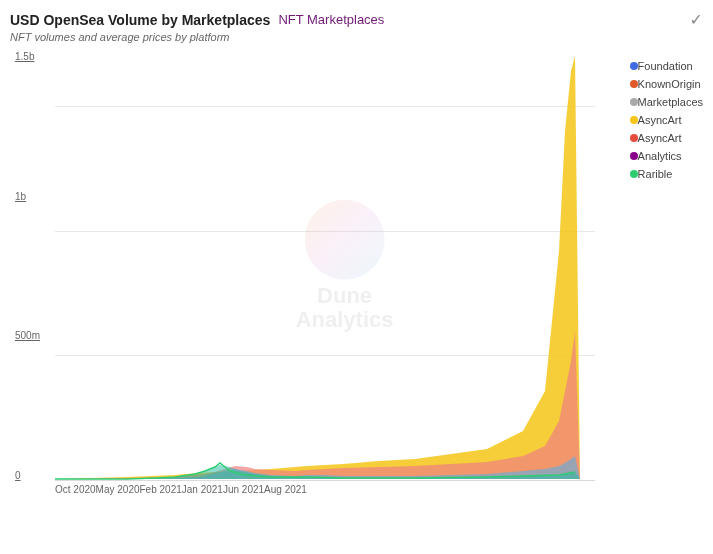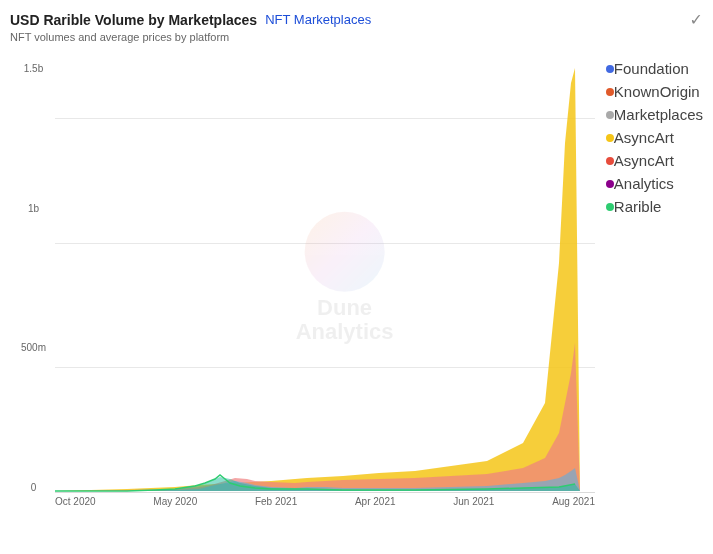--- a/index.html
+++ b/index.html
@@ -23,47 +23,49 @@
       gap: 8px;
       margin-bottom: 2px;
     }
     .title-main {
       font-size: 14px;
       font-weight: bold;
       color: #222;
     }
     .title-sub {
       font-size: 13px;
-      color: #1d4ed8;
+      color: #701a75;
     }
     .check-icon {
       margin-left: auto;
       color: #888;
       font-size: 16px;
     }
     .subtitle {
       font-size: 11px;
       color: #666;
-      margin-bottom: 20px;
+      font-style: italic;
+      margin-bottom: 8px;
     }
     .y-axis-labels {
       position: absolute;
       left: 0;
       top: 0;
       height: 430px;
       width: 45px;
       display: flex;
       flex-direction: column-reverse;
       justify-content: space-between;
     }
     .y-label {
       font-size: 10px;
       color: #666;
-      text-align: center;
+      text-align: left;
       padding-right: 5px;
+      text-decoration: underline;
     }
     .plot-area {
       position: absolute;
       left: 45px;
       top: 0;
       width: 540px;
       height: 430px;
     }
     .gridline {
       position: absolute;
@@ -103,21 +105,21 @@
       position: absolute;
       right: 10px;
       top: 60px;
       display: flex;
       flex-direction: column;
       gap: 6px;
     }
     .legend-item {
       display: flex;
       align-items: center;
-      font-size: 15px;
+      font-size: 11px;
       color: #444;
     }
     .legend-dot {
       width: 8px;
       height: 8px;
       border-radius: 50%;
       flex-shrink: 0;
     }
     svg.chart-svg {
       position: absolute;
@@ -126,21 +128,21 @@
       width: 540px;
       height: 430px;
     }
   </style>
 </head>
 <body>
 
 <div class="chart-container">
 
   <div class="header">
-    <span class="title-main">USD Rarible Volume by Marketplaces</span>
+    <span class="title-main">USD OpenSea Volume by Marketplaces</span>
     <span class="title-sub">NFT Marketplaces</span>
     <span class="check-icon">✓</span>
   </div>
   <div class="subtitle">NFT volumes and average prices by platform</div>
 
   <div style="position:relative; width:660px; height:475px; margin-left:0;">
 
     <div class="y-axis-labels" style="position:absolute; left:5px; top:0; width:42px; height:430px; display:flex; flex-direction:column-reverse; justify-content:space-between;">
       <span class="y-label">0</span>
       <span class="y-label">500m</span>
@@ -293,25 +295,25 @@
           432,426
           468,425
           504,424
           520,421
         " fill="none" stroke="#2ecc71" stroke-width="1.5"></polyline>
 
         <line x1="0" y1="430" x2="540" y2="430" stroke="#ccc" stroke-width="1"></line>
       </svg>
     </div>
 
-    <div style="position:absolute; left:45px; top:433px; width:540px; display:flex; justify-content:space-between;">
+    <div style="position:absolute; left:45px; top:433px; width:540px; display:flex; justify-content:flex-start;">
       <span class="x-label">Oct 2020</span>
       <span class="x-label">May 2020</span>
       <span class="x-label">Feb 2021</span>
-      <span class="x-label">Apr 2021</span>
+      <span class="x-label">Jan 2021</span>
       <span class="x-label">Jun 2021</span>
       <span class="x-label">Aug 2021</span>
     </div>
   </div>
 
   <div class="legend">
     <div class="legend-item">
       <div class="legend-dot" style="background:#4169e1;"></div>
       <span>Foundation</span>
     </div>

